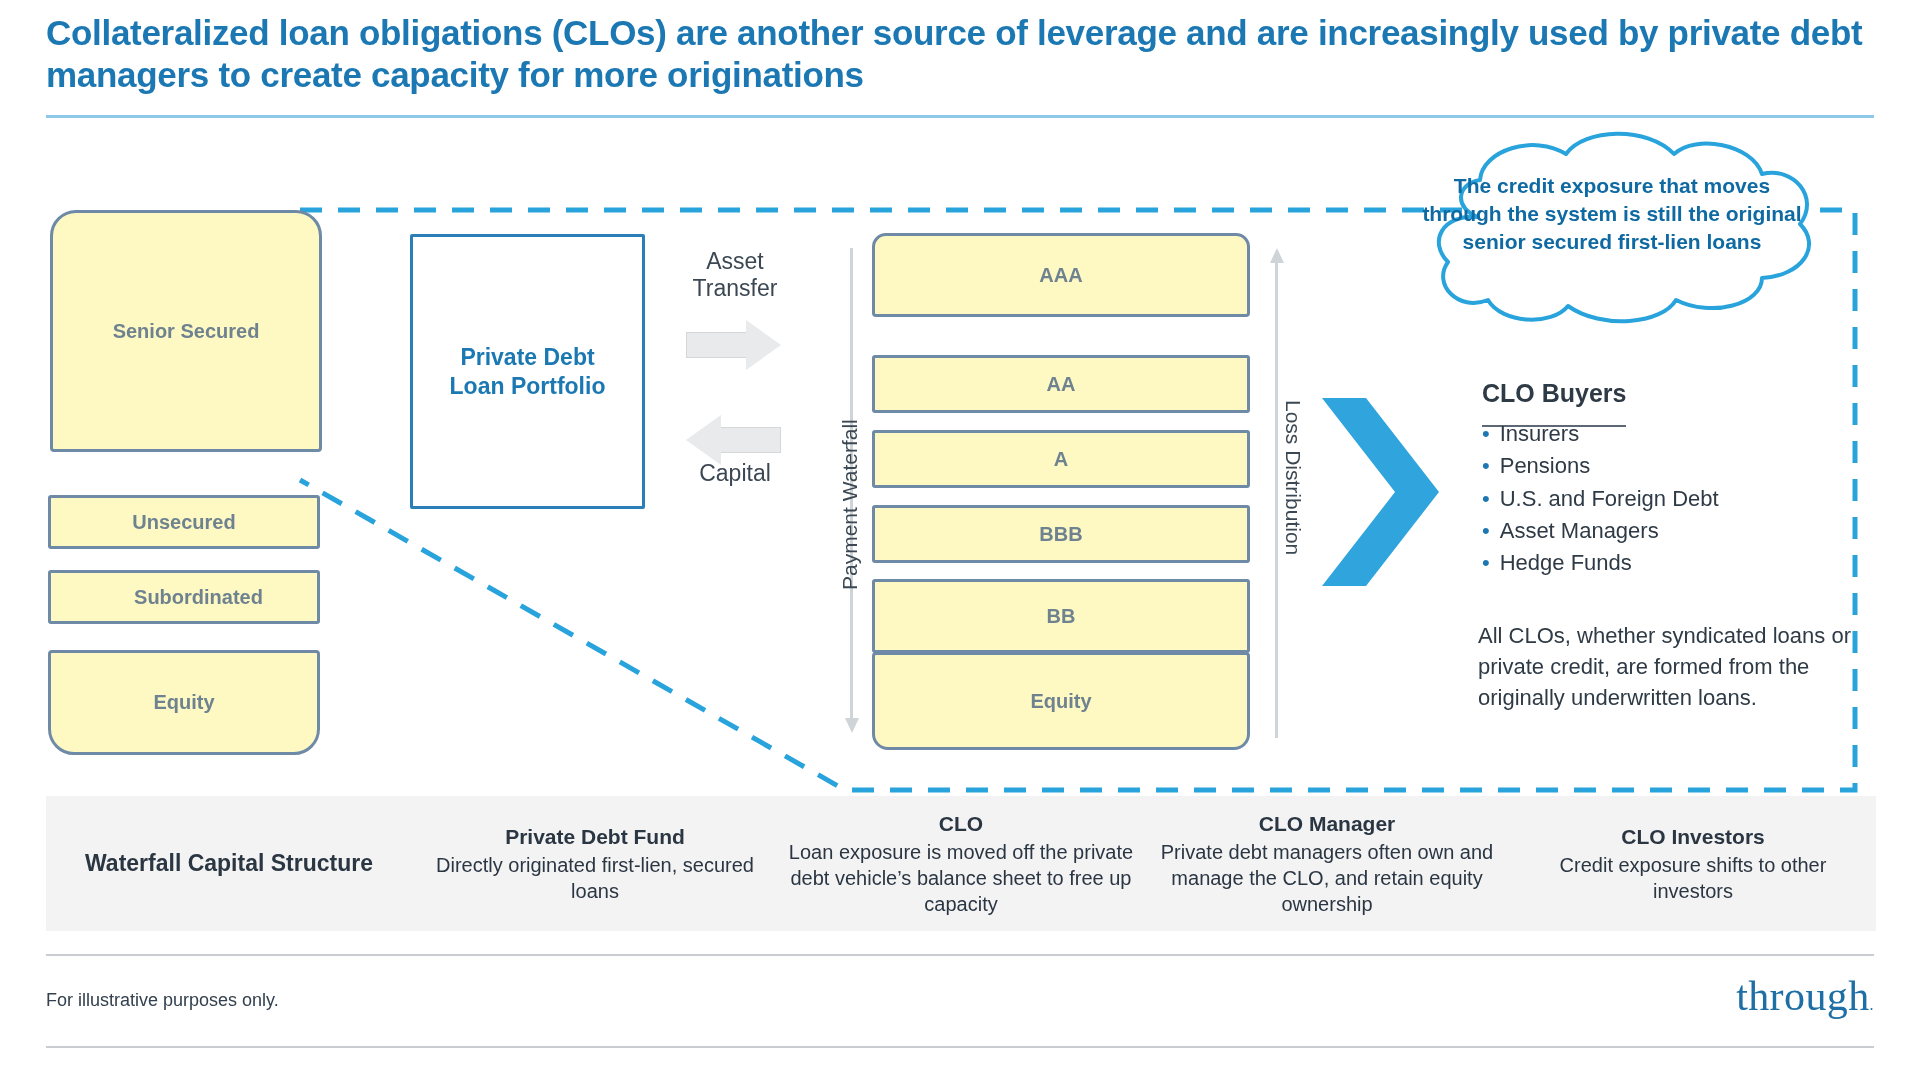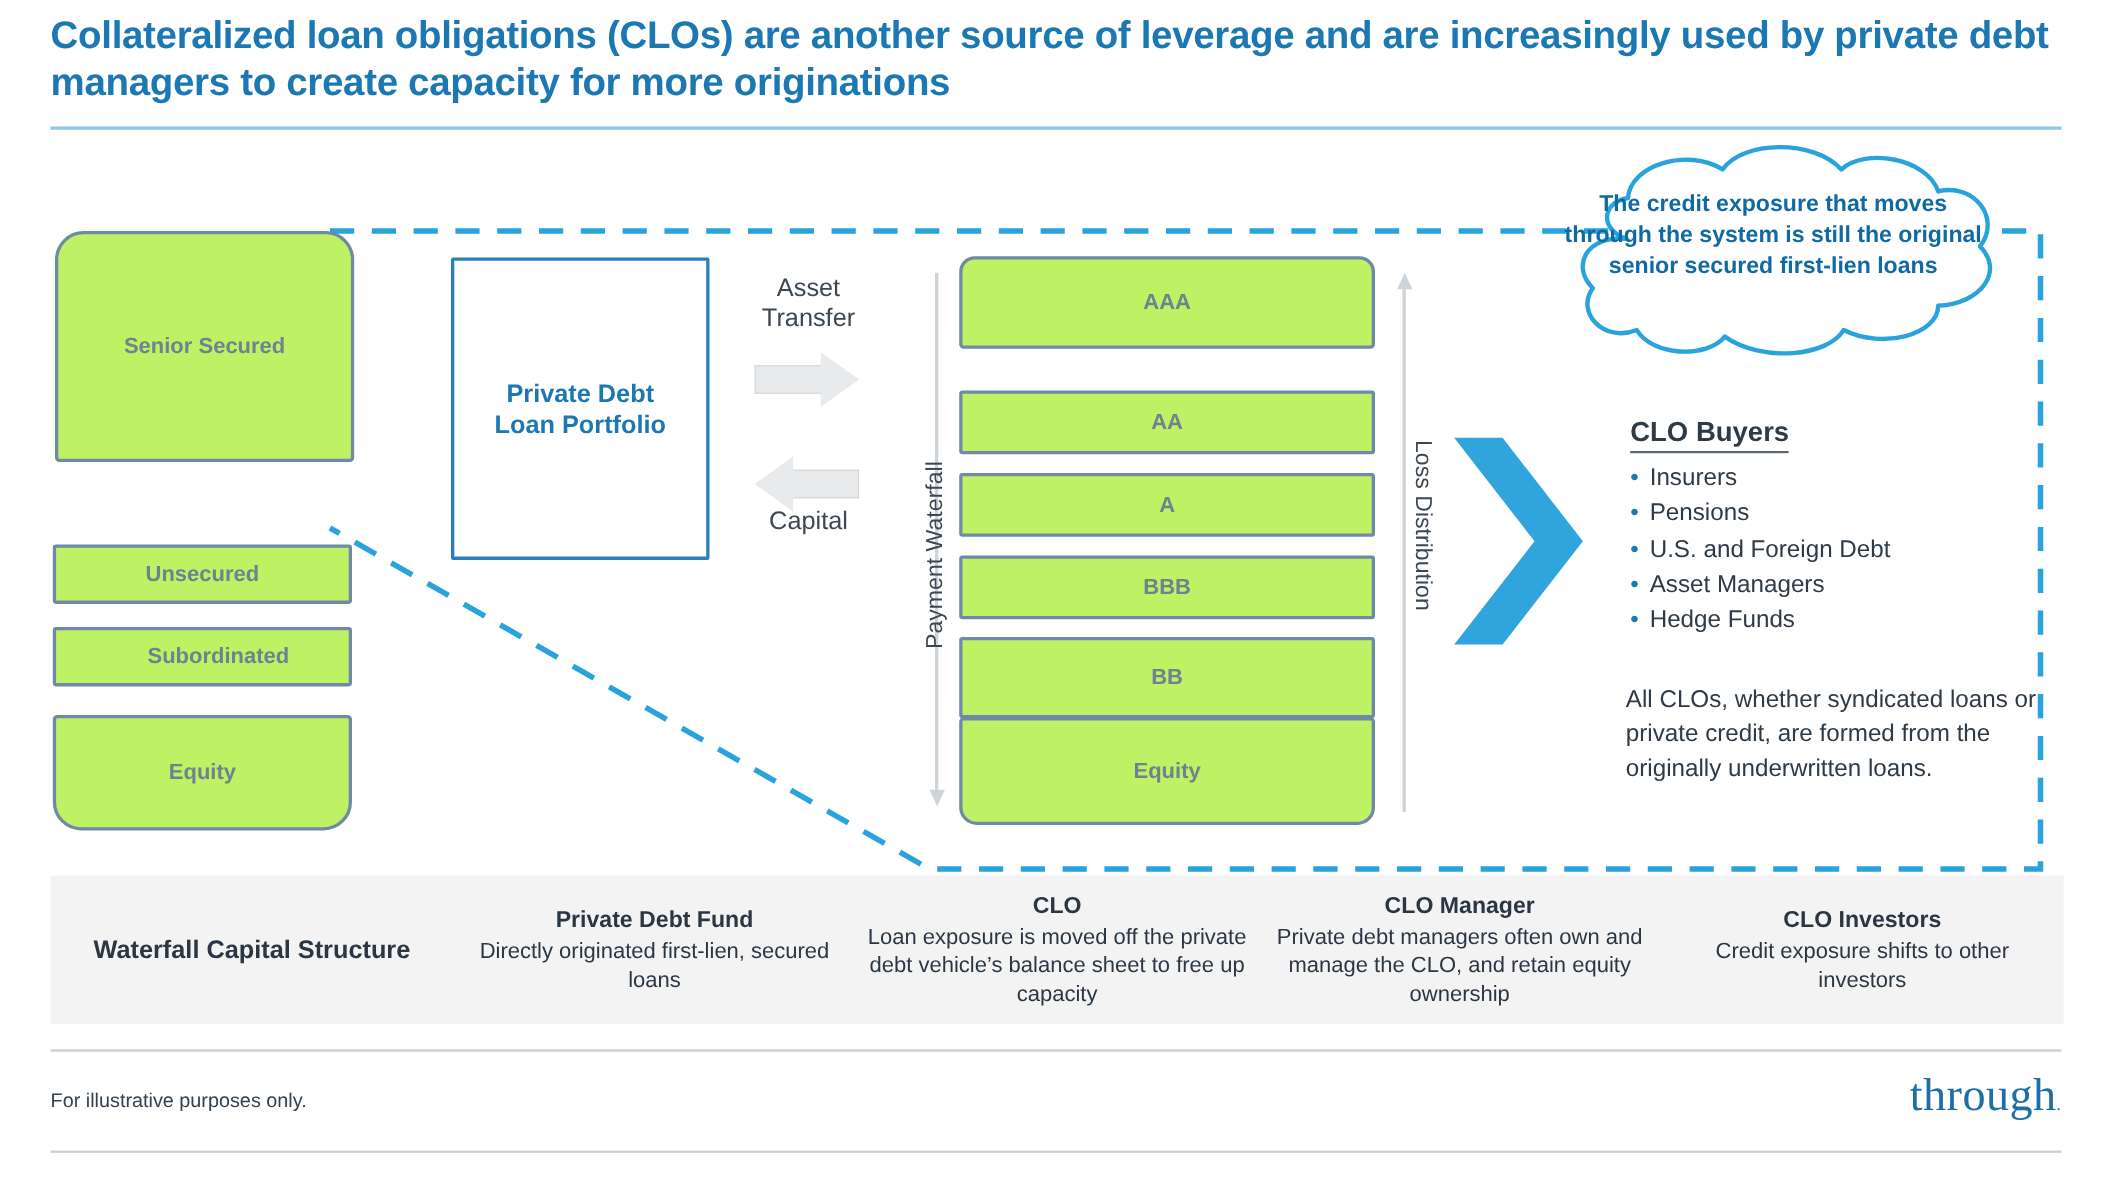--- a/index.html
+++ b/index.html
@@ -20,27 +20,27 @@
   .title-rule {
     position: absolute; left: 46px; top: 115px; width: 1828px; height: 3px;
     background: #8dc8e8;
   }
 
   
   .dash-svg { position: absolute; left: 0; top: 0; width: 1920px; height: 1080px; }
 
   
   .sbox {
-    position: absolute; border: 3px solid #6e8aa6; background: #bef264;
+    position: absolute; border: 3px solid #6e8aa6; background: #fef9c3;
     display: flex; align-items: center; justify-content: center;
     color: #6e8290; font-size: 20px; font-weight: bold;
   }
 
   
-  #box-senior   { left: 50px;  top: 210px; width: 272px; height: 210px;
+  #box-senior   { left: 50px;  top: 210px; width: 272px; height: 242px;
                   border-radius: 26px 26px 4px 4px; }
   #box-unsec    { left: 48px;  top: 495px; width: 272px; height: 54px; border-radius: 3px; }
   #box-sub      { left: 48px;  top: 570px; width: 272px; height: 54px; border-radius: 3px; padding-left: 29px; }
   #box-equity-l { left: 48px;  top: 650px; width: 272px; height: 105px;
                   border-radius: 4px 4px 26px 26px; }
 
   
   #box-pdf {
     position: absolute; left: 410px; top: 234px; width: 235px; height: 275px;
     border: 3px solid #2a7fb8; background: #fff; border-radius: 2px;
@@ -107,21 +107,21 @@
     text-align: center; color: #0f6aa3; font-size: 21px; font-weight: bold;
     line-height: 1.34;
   }
 
   
   #chevron { position: absolute; left: 1318px; top: 392px; width: 125px; height: 200px; }
 
   
   #buyers-title {
     position: absolute; left: 1482px; top: 379px; font-size: 25px; font-weight: bold;
-    color: #2e3a45; border-bottom: 2px solid #5d6874; padding-bottom: 2px;
+    color: #2e3a45; border-bottom: 2px solid #5d6874; padding-bottom: 17px;
   }
   #buyers-list { position: absolute; left: 1482px; top: 418px; width: 400px; }
   #buyers-list .li {
     display: flex; align-items: flex-start; gap: 10px;
     font-size: 22px; color: #2e3a45; line-height: 1.47;
   }
   #buyers-list .dot { color: #1b78b3; font-size: 22px; line-height: 1.47; }
   #note {
     position: absolute; left: 1478px; top: 620px; width: 400px;
     font-size: 22px; color: #2e3a45; line-height: 1.42;

